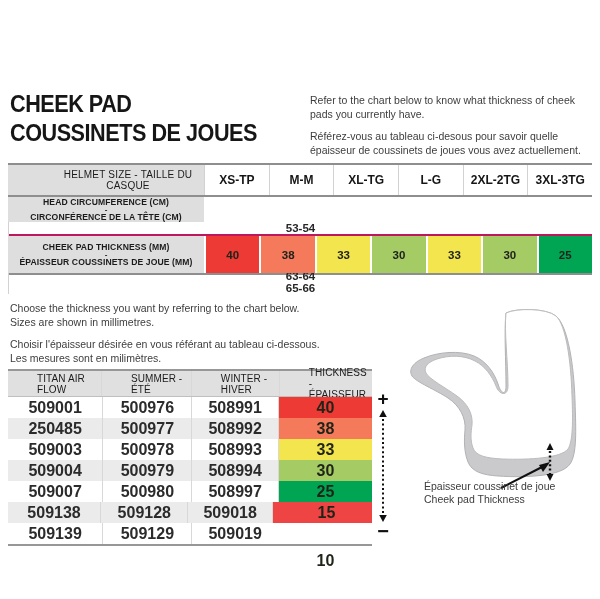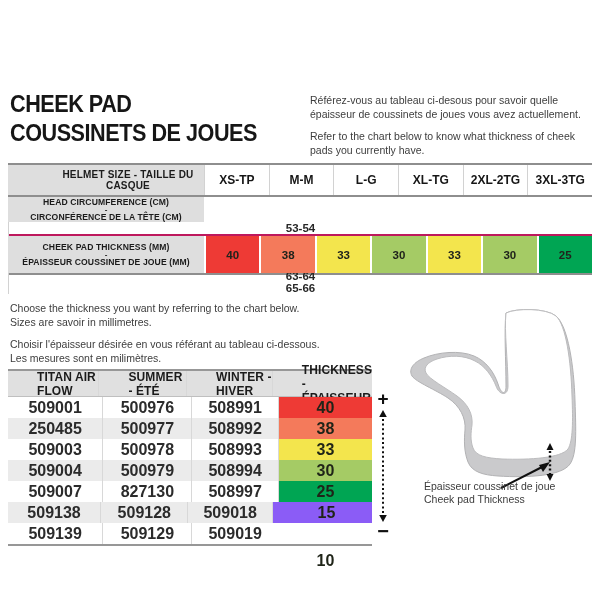--- a/index.html
+++ b/index.html
@@ -21,39 +21,39 @@
   
   .t1 { position:absolute; left:8px; top:163px; width:584px;
     border-top:2px solid #8e8e8e; border-bottom:2px solid #8e8e8e; }
   .t1 .row { display:flex; align-items:stretch; }
   .t1 .row.hdr  { height:30px; border-bottom:2px solid #8e8e8e; }
   .t1 .row.circ { height:37px; border-bottom:2px solid #be185d;flex-direction:column; }
   .t1 .row.thick{ height:37px; }
   .t1 .lab { width:196px; flex:none; background:#dedede;
     display:flex; flex-direction:column; justify-content:center; align-items:center;
     text-align:center; }
-  .t1 .corner { font-size:10px; font-weight:700; color:#1b1b1b; letter-spacing:.2px;padding-left:44px; }
+  .t1 .corner { font-size:10px; font-weight:400; color:#1b1b1b; letter-spacing:.2px;padding-left:44px; }
   .t1 .l-en,.t1 .l-fr { font-size:8.6px; font-weight:700; color:#1b1b1b; line-height:10px; letter-spacing:.1px; }
   .t1 .l-sep { font-size:8px; font-weight:700; color:#1b1b1b; line-height:5px; }
   .t1 .cell { flex:1; display:flex; align-items:center; justify-content:center; font-weight:700; }
   .t1 .hdr .cell  { font-size:12px;  color:#161616; border-left:1px solid #d2d2d2; }
   .t1 .circ .cell { font-size:11.5px; color:#272727; border-left:1px solid #d2d2d2; }
   .t1 .thick .cell{ font-size:11.5px; color:#20231c; border-left:2px solid #ffffff; }
 
   
   .choose { position:absolute; left:10px; top:302px;
     font-size:10.5px; color:#3d3d3d; line-height:13.5px; }
   .choose p { margin:0 0 9px 0; }
 
   
   .t2 { position:absolute; left:8px; top:369px; width:364px;
     border-top:2px solid #979797; border-bottom:2px solid #979797; }
   .t2 .hrow { display:flex; height:25px; background:#e0e0e0; border-bottom:1px solid #bfbfbf; }
   .t2 .hcell { display:flex; align-items:center; justify-content:center;
-    font-size:12px; font-weight:700; color:#1b1b1b; letter-spacing:.1px;padding-left:29px; }
+    font-size:10px; font-weight:400; color:#1b1b1b; letter-spacing:.1px;padding-left:29px; }
   .t2 .drow { display:flex; height:21px; }
   .t2 .dcell { display:flex; align-items:center; justify-content:center;
     font-size:16px; font-weight:700; color:#2b2b2b; }
   .t2 .c0 { width:95px; } .t2 .c1 { width:89px; } .t2 .c2 { width:86px; } .t2 .c3 { width:94px; }
   .t2 .c1,.t2 .c2,.t2 .c3 { border-left:1px solid #d8d8d8; }
   .t2 .drow.alt .pn { background:#ebebeb; }
   .t2 .tcell { color:#1f2418; }
 
   
   .scale { position:absolute; left:374px; top:390px; width:18px;
@@ -68,68 +68,68 @@
     font-size:10.5px; line-height:13px; color:#3c3c3c; }
 </style>
 </head>
 <body>
 
 <div class="title">
   <div>CHEEK PAD</div>
   <div>COUSSINETS DE JOUES</div>
 </div>
 <div class="intro">
+  <p>Refer to the chart below to know what thickness of cheek pads you currently have.</p>
   <p>Référez-vous au tableau ci-desous pour savoir quelle épaisseur de coussinets de joues vous avez actuellement.</p>
-  <p>Refer to the chart below to know what thickness of cheek pads you currently have.</p>
 </div>
 
 <div class="t1">
   <div class="row hdr">
     <div class="lab">
       <span class="corner">HELMET SIZE - TAILLE DU CASQUE</span>
     </div>
     <div class="cell">XS-TP</div>
     <div class="cell">M-M</div>
+    <div class="cell">XL-TG</div>
     <div class="cell">L-G</div>
-    <div class="cell">XL-TG</div>
     <div class="cell">2XL-2TG</div>
     <div class="cell">3XL-3TG</div>
   </div>
   <div class="row circ">
     <div class="lab">
       <span class="l-en">HEAD CIRCUMFERENCE (CM)</span>
       <span class="l-sep">-</span>
       <span class="l-fr">CIRCONFÉRENCE DE LA TÊTE (CM)</span>
     </div>
     <div class="cell">53-54</div>
     <div class="cell">55-56</div>
     <div class="cell">57-58</div>
     <div class="cell">59-60</div>
     <div class="cell">63-64</div>
     <div class="cell">65-66</div>
   </div>
   <div class="row thick">
     <div class="lab">
       <span class="l-en">CHEEK PAD THICKNESS (MM)</span>
       <span class="l-sep">-</span>
-      <span class="l-fr">ÉPAISSEUR COUSSINET DE JOUE (MM)</span>
+      <span class="l-fr">ÉPAISSEUR COUSSINETS DE JOUE (MM)</span>
     </div>
     <div class="cell" style="background: rgb(238, 58, 53);">40</div>
     <div class="cell" style="background: rgb(244, 122, 91);">38</div>
     <div class="cell" style="background: rgb(243, 229, 77);">33</div>
     <div class="cell" style="background: rgb(165, 203, 101);">30</div>
     <div class="cell" style="background: rgb(243, 229, 77);">33</div>
     <div class="cell" style="background: rgb(165, 203, 101);">30</div>
     <div class="cell" style="background: rgb(0, 165, 83);">25</div>
   </div>
 </div>
 
 <div class="choose">
   <p><span>Choose the thickness you want by referring to the chart below.</span><br>
-    <span>Sizes are savoir in millimetres.</span></p>
+    <span>Sizes are shown in millimetres.</span></p>
   <p><span>Choisir l'épaisseur désirée en vous référant au tableau ci-dessous.</span><br>
     <span>Les mesures sont en milimètres.</span></p>
 </div>
 
 <div class="t2">
   <div class="hrow">
     <div class="hcell c0">TITAN AIR FLOW</div>
     <div class="hcell c1">SUMMER - ÉTÉ</div>
     <div class="hcell c2">WINTER - HIVER</div>
     <div class="hcell c3">THICKNESS - ÉPAISSEUR</div>
@@ -153,29 +153,29 @@
     <div class="dcell c3 tcell" style="background: rgb(243, 229, 77);">33</div>
   </div>
   <div class="drow alt">
     <div class="dcell c0 pn">509004</div>
     <div class="dcell c1 pn">500979</div>
     <div class="dcell c2 pn">508994</div>
     <div class="dcell c3 tcell" style="background: rgb(165, 203, 101);">30</div>
   </div>
   <div class="drow">
     <div class="dcell c0 pn">509007</div>
-    <div class="dcell c1 pn">827130</div>
+    <div class="dcell c1 pn">500980</div>
     <div class="dcell c2 pn">508997</div>
     <div class="dcell c3 tcell" style="background: rgb(0, 165, 83);">25</div>
   </div>
   <div class="drow alt">
     <div class="dcell c0 pn">509138</div>
     <div class="dcell c1 pn">509128</div>
     <div class="dcell c2 pn">509018</div>
-    <div class="dcell c3 tcell" style="background: #8b5cf6; padding-left: 8px;">15</div>
+    <div class="dcell c3 tcell" style="background: #ef4444; padding-left: 8px;">15</div>
   </div>
   <div class="drow">
     <div class="dcell c0 pn">509139</div>
     <div class="dcell c1 pn">509129</div>
     <div class="dcell c2 pn">509019</div>
     <div class="dcell c3 tcell" style="background: #f97316; margin-top: 38px;">10</div>
   </div>
 </div>
 
 <div class="scale">

